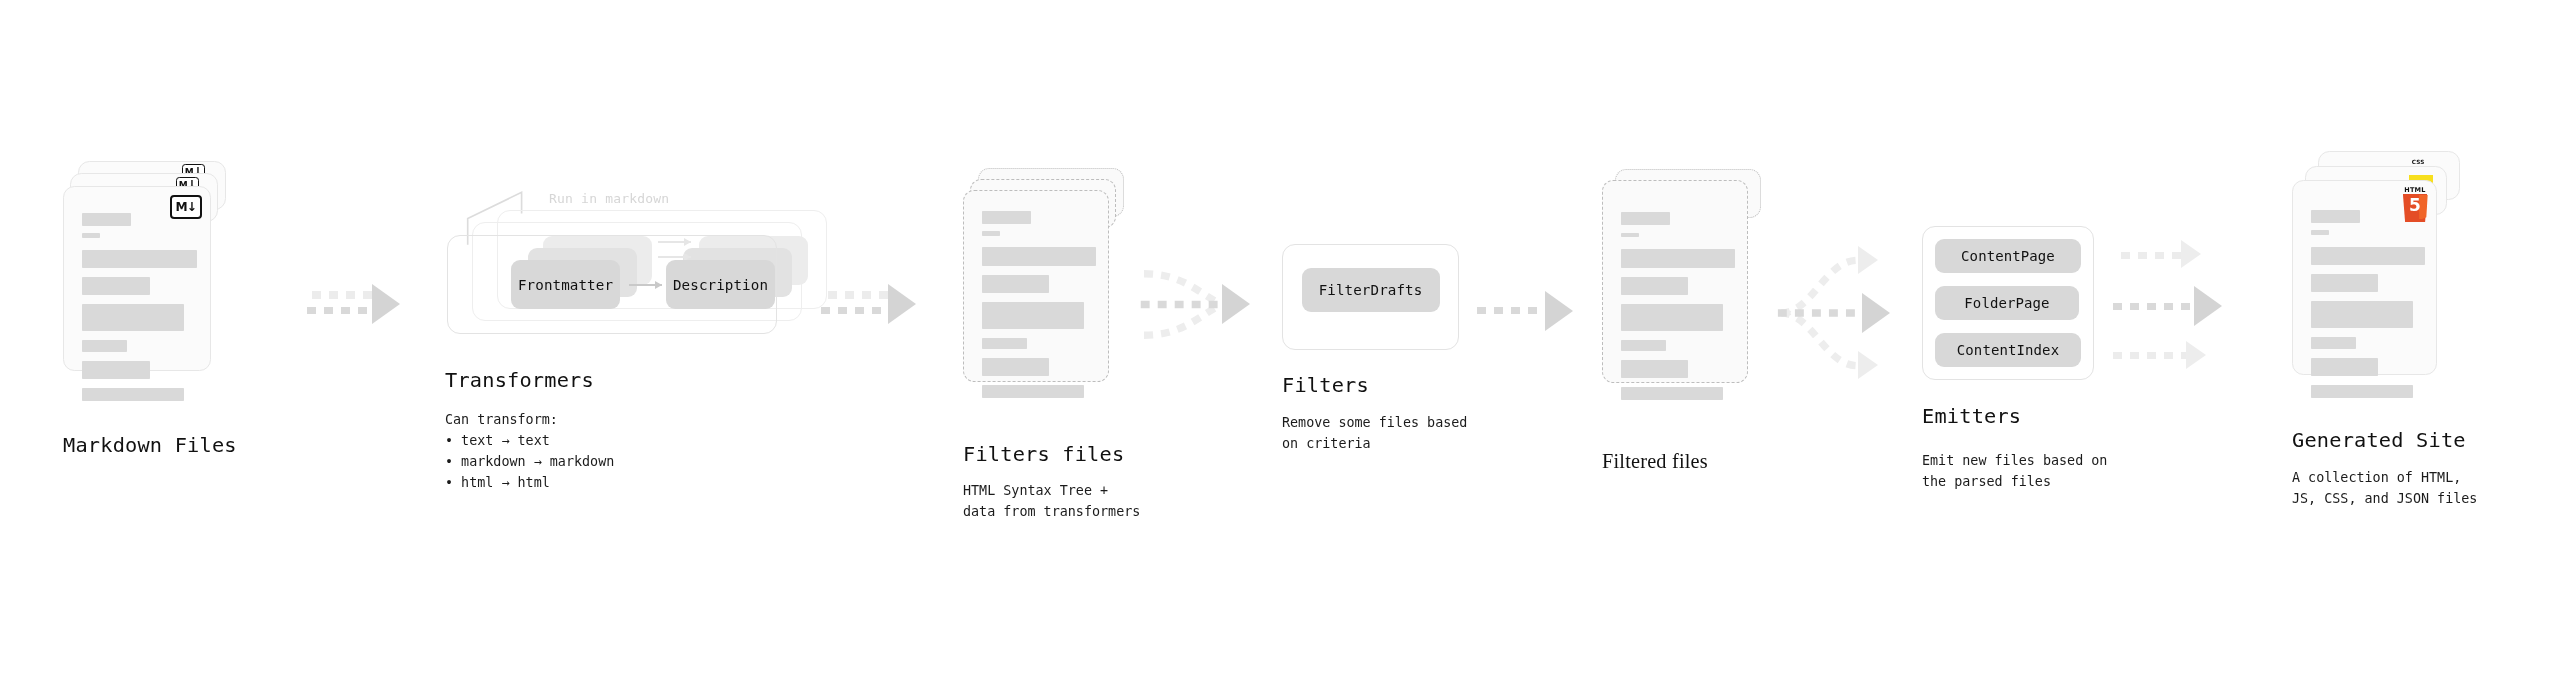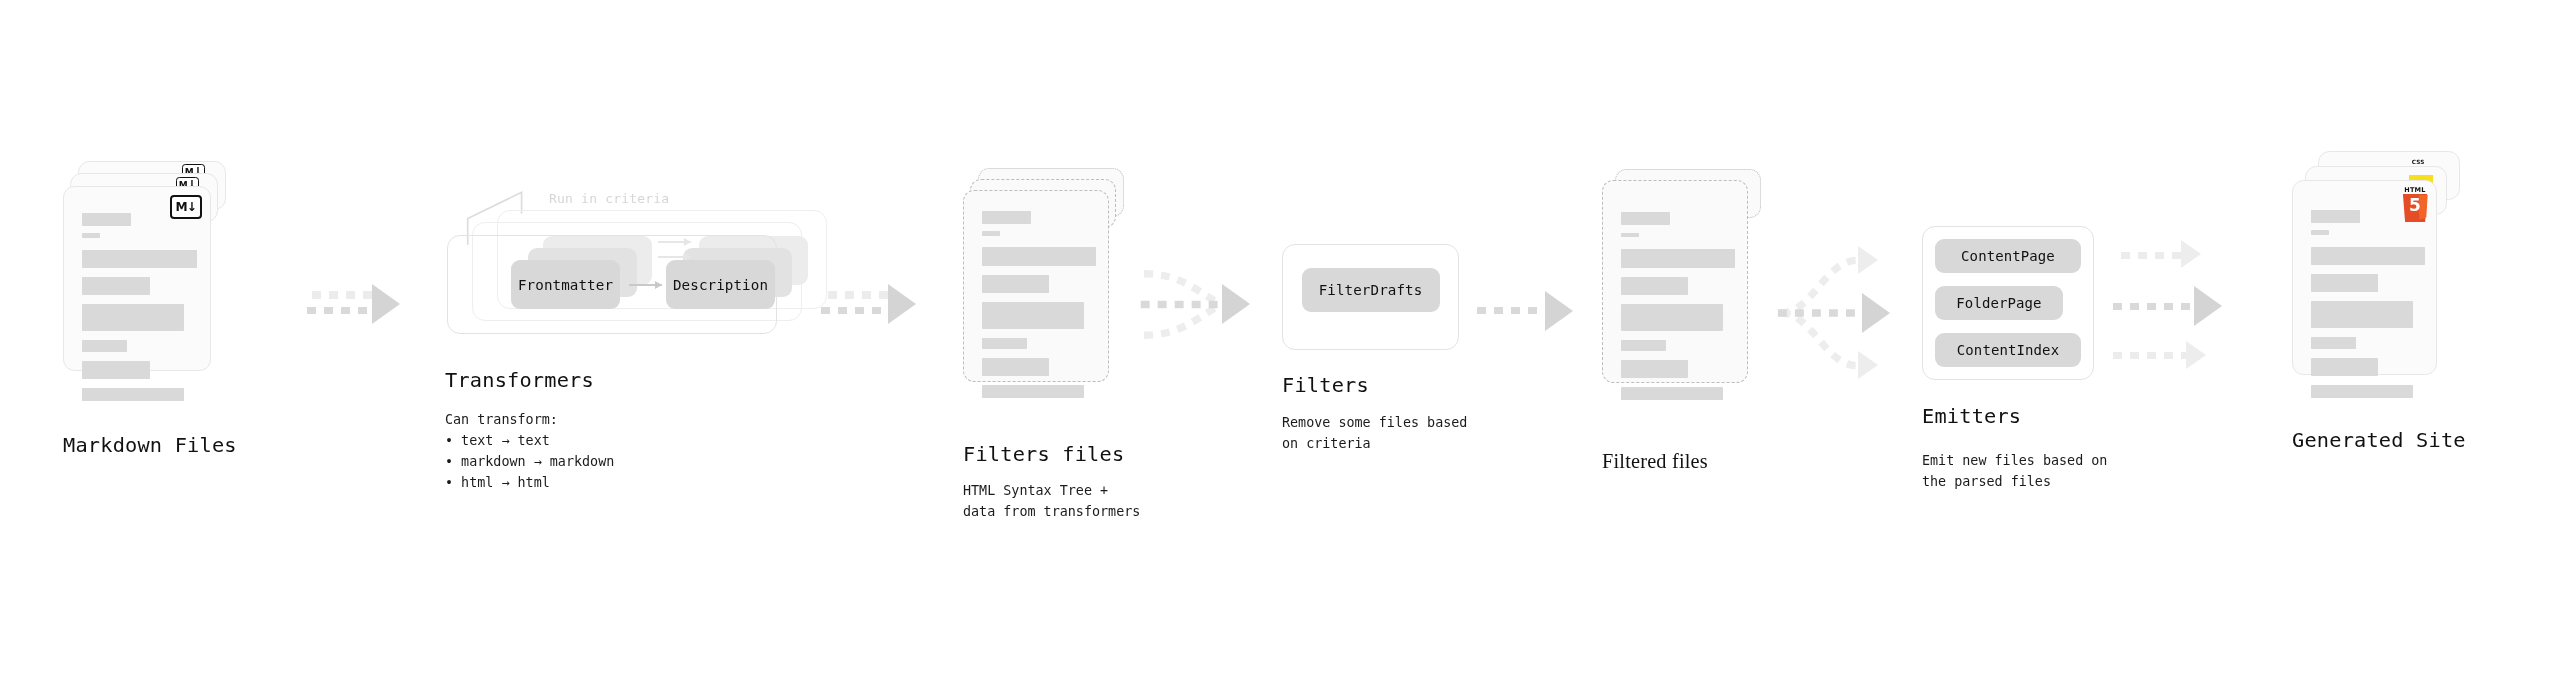--- a/index.html
+++ b/index.html
@@ -163,21 +163,21 @@
     <div class="dashline lite" style="left:4.9px;top:11.4px;width:60px;"></div>
     <div class="dashline" style="left:0px;top:27px;width:67px;"></div>
     <div class="head" style="left:65px;top:4.1px;"></div>
   </div>
 
   <div class="node" style="left:445px;top:189px;">
 
     <svg class="rip-bracket" style="left:8.1px;top:0px;" width="98" height="59" viewBox="0 0 120 72">
       <path d="M18 68 L18 36 L84 4 L84 30" fill="none" stroke="#dcdcdc" stroke-width="2"></path>
     </svg>
-    <div class="rip-label" style="left:104px;top:1.6px;">Run in criteria</div>
+    <div class="rip-label" style="left:104px;top:1.6px;">Run in markdown</div>
 
     <div class="groupbox ghost" style="left:52px;top:21px;width:330px;height:99px;"></div>
     <div class="groupbox ghost" style="left:27px;top:33px;width:330px;height:99px;"></div>
 
     <div class="pill g1" style="left:98px;top:47px;width:109px;height:49px;"></div>
     <div class="pill g1" style="left:254px;top:47px;width:109px;height:49px;"></div>
     <div class="tarrow faint" style="left:213px;top:52px;width:32.5px;"></div>
 
     <div class="pill g2" style="left:83px;top:59px;width:109px;height:49px;"></div>
     <div class="pill g2" style="left:238px;top:59px;width:109px;height:49px;"></div>
@@ -280,21 +280,21 @@
     <div class="head sm" style="left:85px;top:9.8px;"></div>
     <div class="head" style="left:89px;top:57px;"></div>
     <div class="head sm" style="left:85px;top:115px;"></div>
   </div>
 
   <div class="node" style="left:1922px;top:226px;">
     <div class="groupbox" style="left:0px;top:0px;width:172px;height:154px;"></div>
     <div class="pill" style="left:13px;top:13px;width:146px;height:34px;font-size:14px;">
       <span>ContentPage</span>
     </div>
-    <div class="pill" style="left:13px;top:60px;width:128px;height:34px;font-size:14px;">
+    <div class="pill" style="left:13px;top:60px;width:144px;height:34px;font-size:14px;">
       <span>FolderPage</span>
     </div>
     <div class="pill" style="left:13px;top:107px;width:146px;height:34px;font-size:14px;">
       <span>ContentIndex</span>
     </div>
     <div class="node-title" style="position:absolute;left:0px;top:179px;">Emitters</div>
     <div class="node-sub" style="position:absolute;left:0px;top:214px;width:268px;">Emit new files based on
 the parsed files</div>
   </div>
 
@@ -334,16 +334,18 @@
           <div class="bar" style="width:114px;height:18.7px;margin-bottom:9px;"></div>
           <div class="bar" style="width:67px;height:18px;margin-bottom:9px;"></div>
           <div class="bar" style="width:102px;height:27px;margin-bottom:9px;"></div>
           <div class="bar" style="width:45px;height:11.4px;margin-bottom:9px;"></div>
           <div class="bar" style="width:67px;height:18px;margin-bottom:9px;"></div>
           <div class="bar" style="width:102px;height:13px;"></div>
         </div>
       </div>
     </div>
     <div class="node-title" style="position:absolute;left:0px;top:278px;">Generated Site</div>
+    <div class="node-sub" style="position:absolute;left:0px;top:306px;width:276px;">A collection of HTML,
+JS, CSS, and JSON files</div>
   </div>
 
 </div>
 
 
 </body></html>

